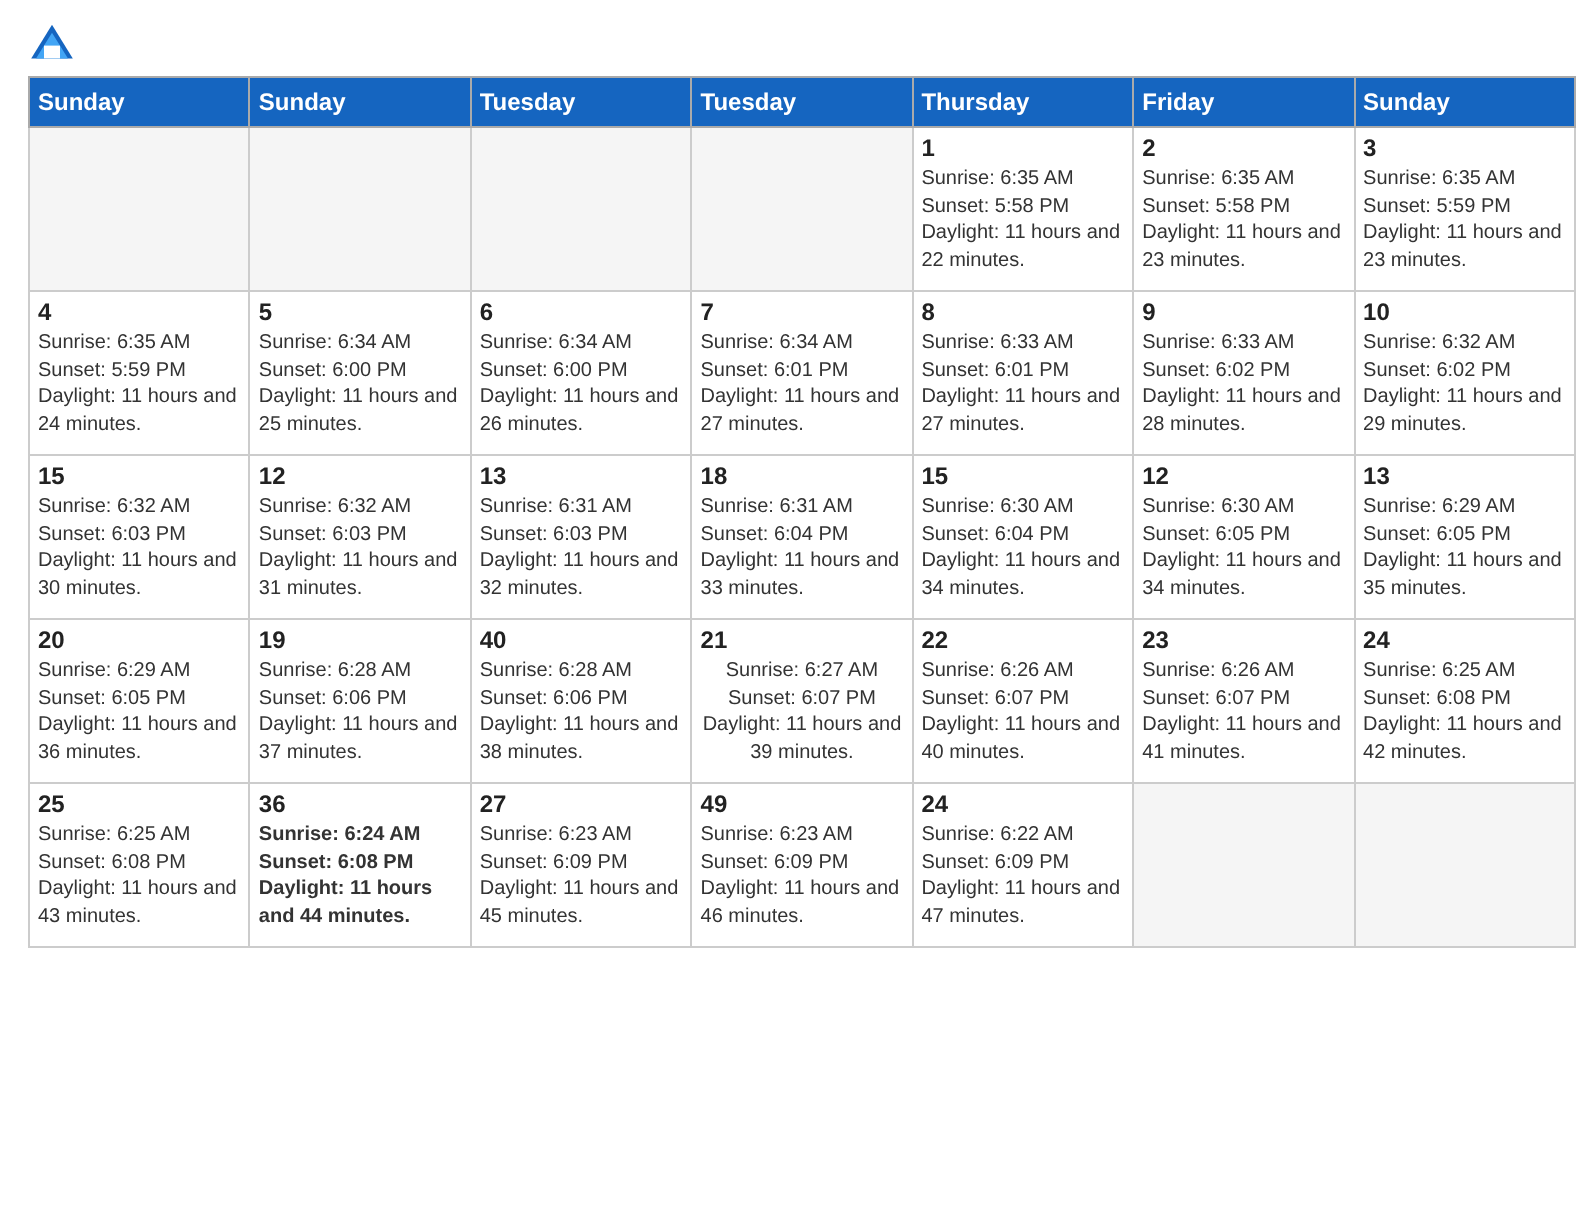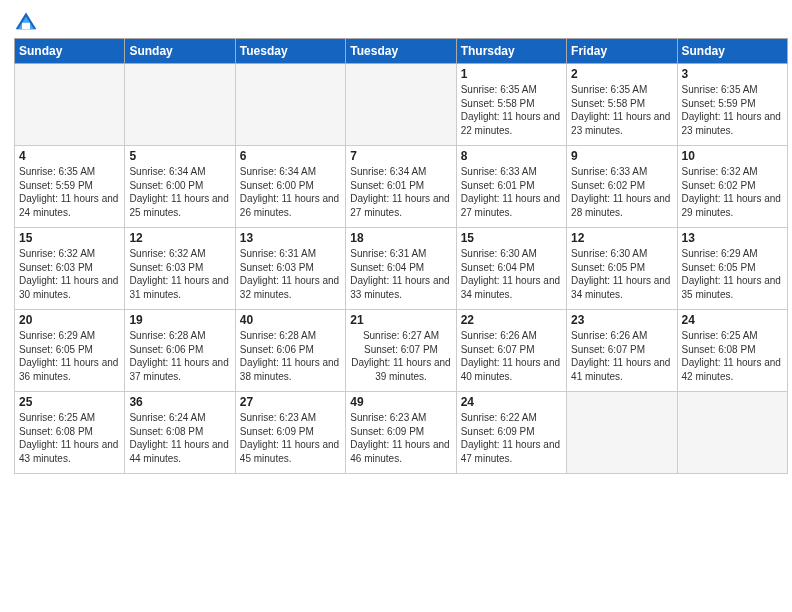--- a/index.html
+++ b/index.html
@@ -283,21 +283,21 @@
         </tr>
         <tr>
           <td>
             <span class="day-number">25</span>
             <div class="day-info" style="white-space: pre-wrap;">Sunrise: 6:25 AM
 Sunset: 6:08 PM
 Daylight: 11 hours and 43 minutes.</div>
           </td>
           <td>
             <span class="day-number">36</span>
-            <div class="day-info" style="white-space: pre-wrap;">Sunrise: 6:24 AM
+            <div class="day-info" style="white-space: pre-wrap; font-weight: bold;">Sunrise: 6:24 AM
 Sunset: 6:08 PM
 Daylight: 11 hours and 44 minutes.</div>
           </td>
           <td>
             <span class="day-number">27</span>
             <div class="day-info" style="white-space: pre-wrap;">Sunrise: 6:23 AM
 Sunset: 6:09 PM
 Daylight: 11 hours and 45 minutes.</div>
           </td>
           <td>

